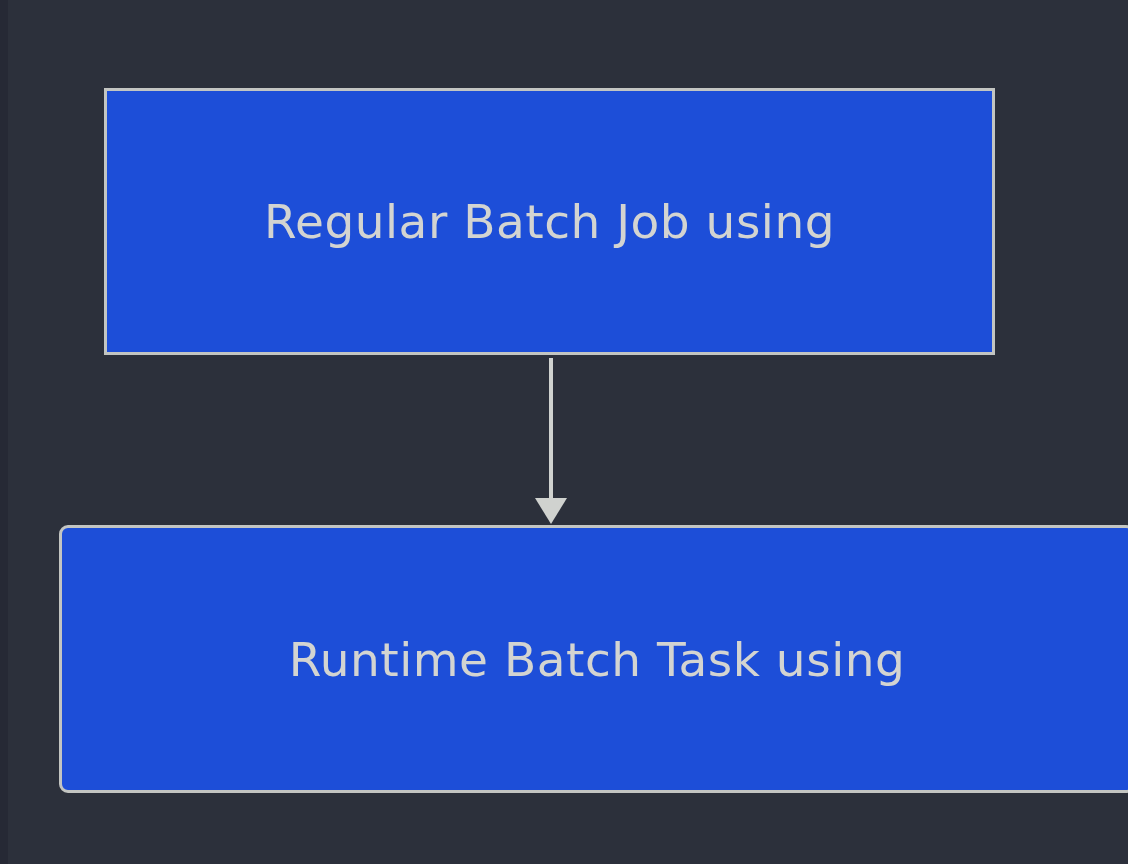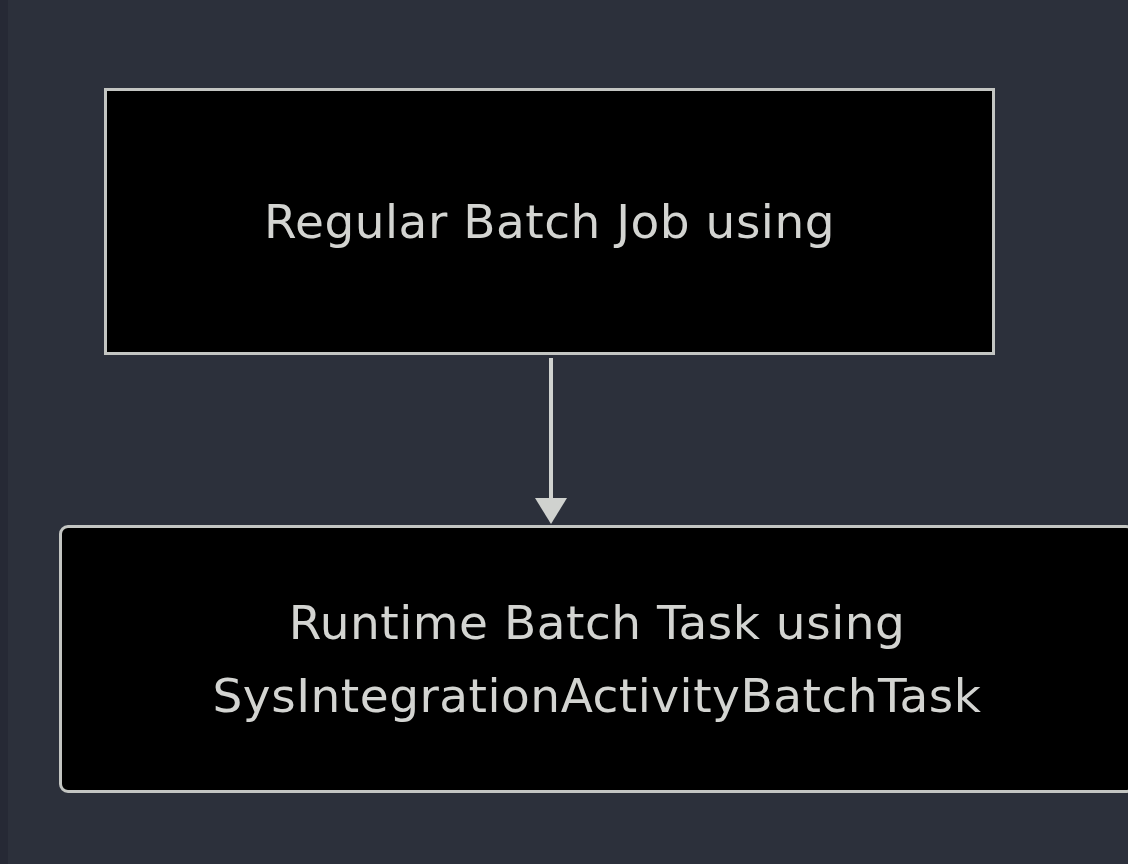--- a/index.html
+++ b/index.html
@@ -19,21 +19,21 @@
     position: absolute;
     left: 0;
     top: 0;
     width: 8px;
     height: 864px;
     background: #262935;
   }
   .node {
     position: absolute;
     box-sizing: border-box;
-    background: #000000;
+    background: #1d4ed8;
     border: 3px solid #c3c5c2;
     display: flex;
     flex-direction: column;
     align-items: center;
     justify-content: center;
     text-align: center;
     color: #d3d4d1;
     font-size: 47px;
     line-height: 73px;
     letter-spacing: 0.5px;
@@ -82,16 +82,15 @@
 
   <div id="node-top" class="node">
     <div class="node-line">Regular Batch Job using</div>
   </div>
 
   <div class="arrow-line"></div>
   <div class="arrow-head"></div>
 
   <div id="node-bottom" class="node">
     <div class="node-line">Runtime Batch Task using</div>
-    <div class="node-line">SysIntegrationActivityBatchTask</div>
   </div>
 
 </div>
 
 </body></html>

